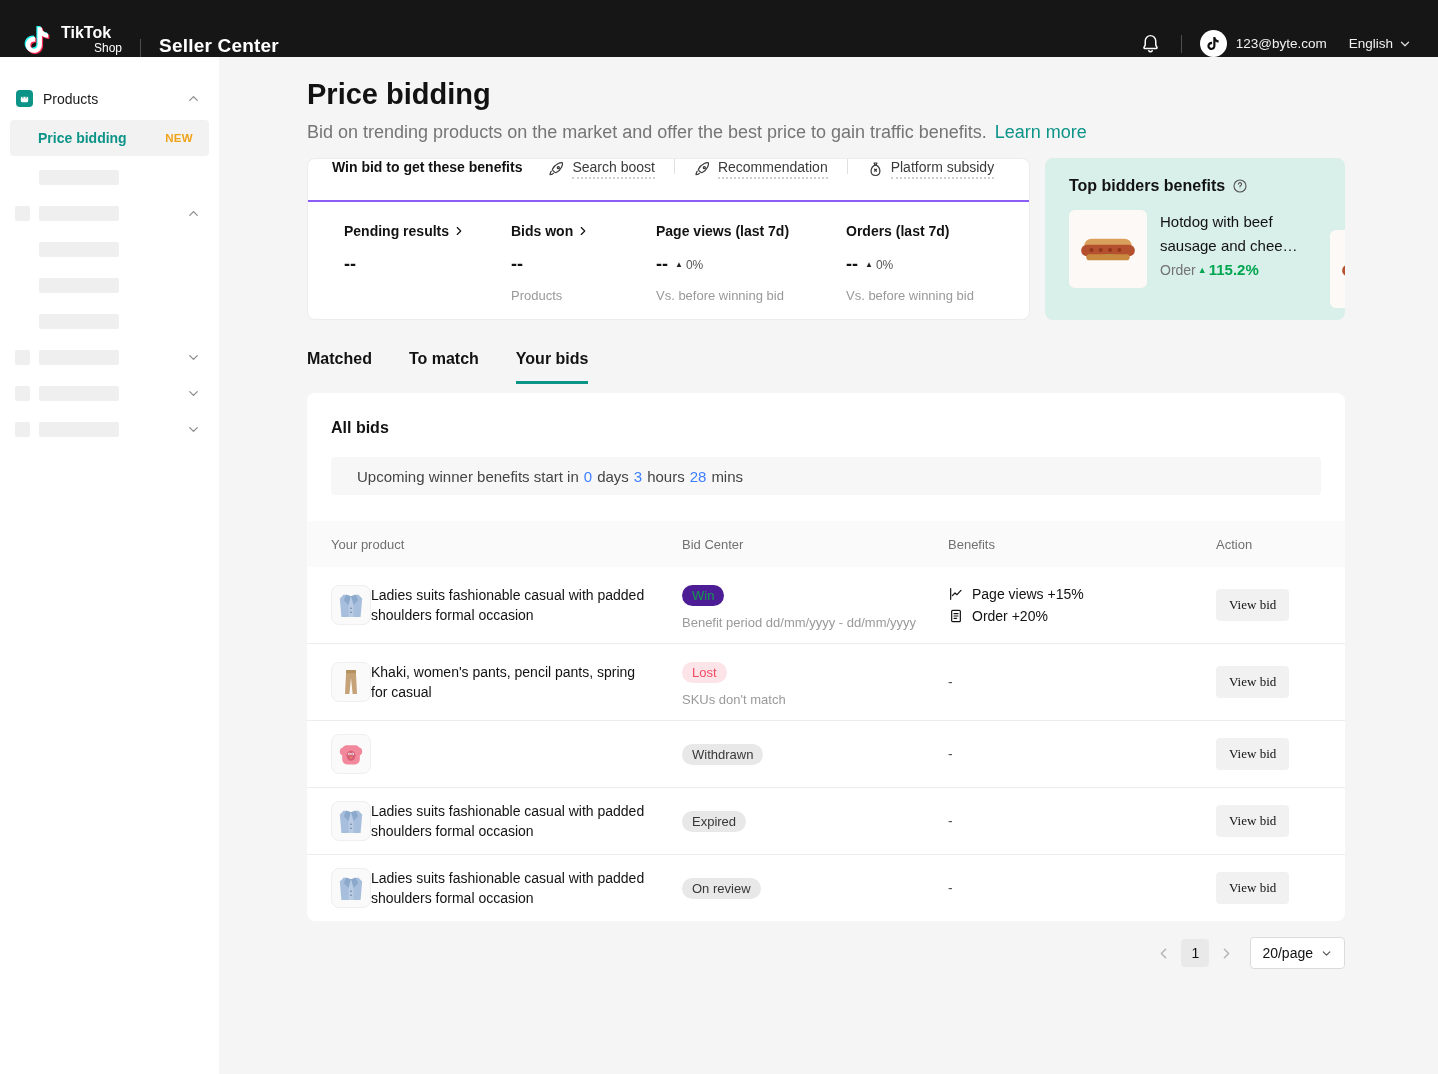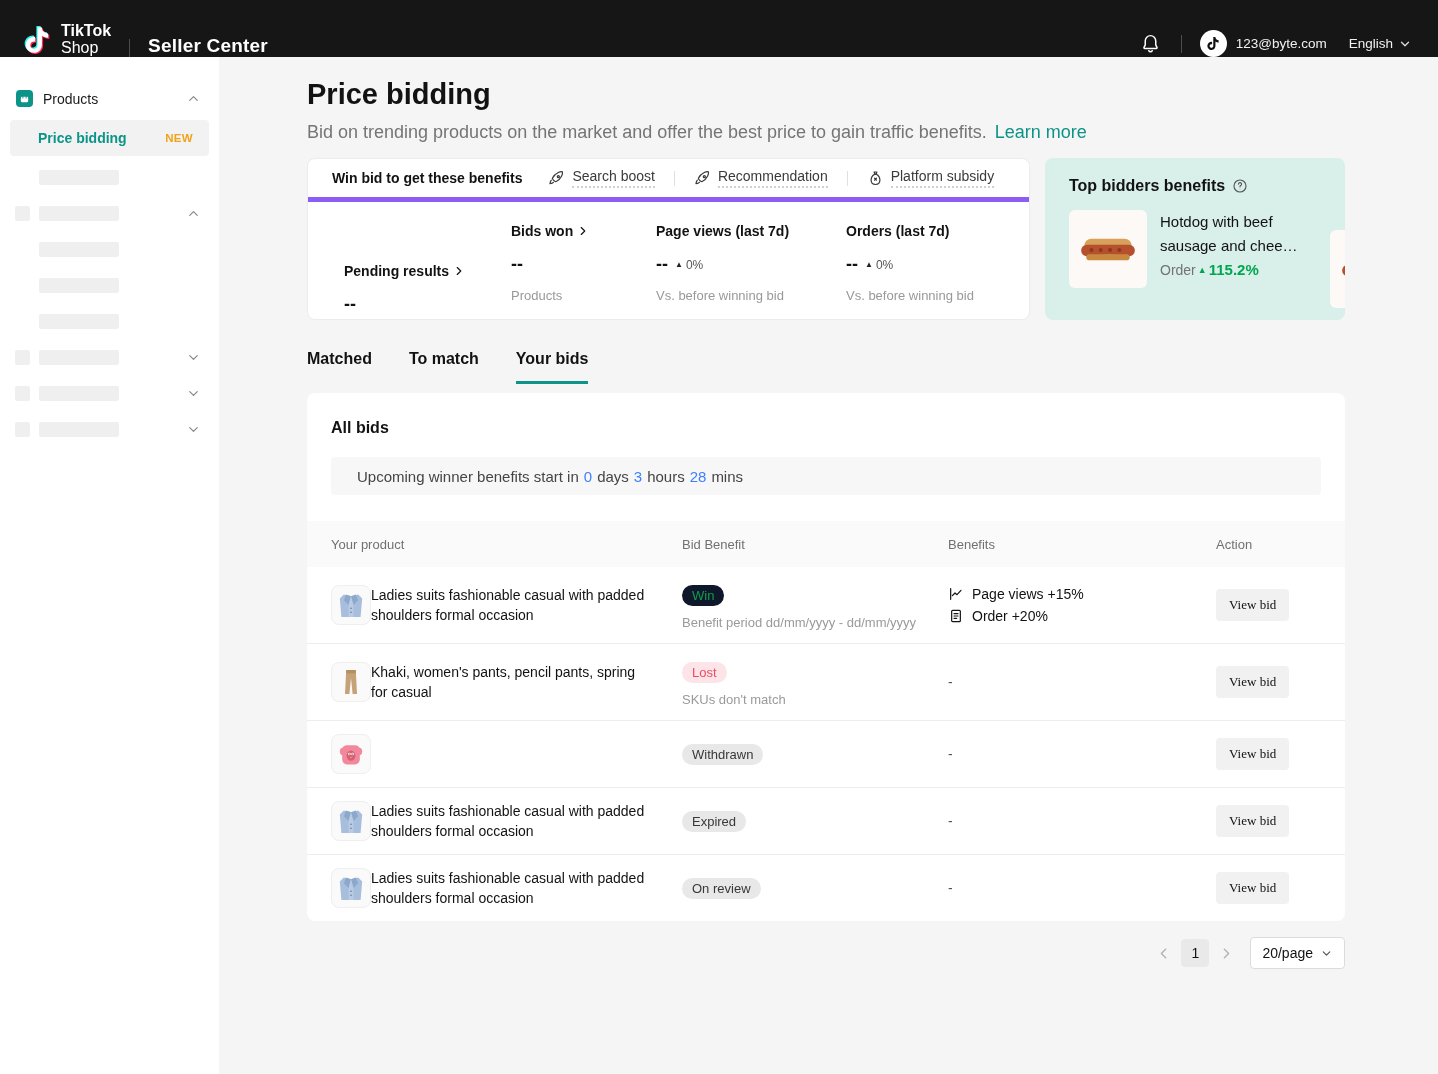--- a/index.html
+++ b/index.html
@@ -13,21 +13,21 @@
   
   .topbar {
     height:57px; background:#161616; display:flex; align-items:flex-end;
     padding:0 26px 0 22px; color:#fff;
   }
   .logo-wrap { display:flex; align-items:center; gap:9px; }
   .logo-mark { width:30px; height:34px; position:relative; }
   .logo-mark svg { position:absolute; left:0; top:0; }
   .logo-text { line-height:1.05; }
   .logo-text .l1 { font-size:16px; font-weight:700; }
-  .logo-text .l2 { font-size:16px; font-weight:400; }
+  .logo-text .l2 { font-size:12px; font-weight:400;margin-left:33px; }
   .topbar .vdiv { width:1px; height:18px; background:#4d4d4d; margin:0 18px; }
   .seller-center { font-size:19px; font-weight:600; letter-spacing:.2px; }
   .topbar-right { margin-left:auto; display:flex; align-items:center; gap:16px; }
   .bell-btn { width:24px; height:24px; display:flex; align-items:center; justify-content:center; cursor:pointer; }
   .avatar { width:27px; height:27px; border-radius:50%; background:#fff; display:flex; align-items:center; justify-content:center; }
   .account { display:flex; align-items:center; gap:9px; cursor:pointer; }
   .account-email { font-size:13.5px; color:#f1f1f1; }
   .lang { display:flex; align-items:center; gap:5px; cursor:pointer; font-size:13.5px; color:#f1f1f1; margin-left:6px; }
   
   .app { display:flex; height:1017px; }
@@ -50,29 +50,29 @@
   .skel-sub { margin:21px 0 0 39px; }
   .skel-first { margin:14px 0 0 39px; }
   
   .main { flex:1; padding:21px 0 0 88px; }
   .page-title { font-size:29px; font-weight:700; color:#121212; }
   .page-sub { margin-top:11px; font-size:18px; color:#757575; }
   .learn-more { color:#0D9488; cursor:pointer; margin-left:3px; }
   .cards-row { display:flex; gap:15px; margin-top:15px; width:1038px; }
   
   .benefits-card { width:723px; height:162px; background:#fff; border:1px solid #ececec; border-radius:8px; }
-  .benefits-head { height:43px; display:flex; align-items:center; padding:0 24px; border-bottom:5px solid #8b5cf6; }
+  .benefits-head { height:43px; display:flex; align-items:flex-start; padding:0 24px; border-bottom:2px solid #8b5cf6; }
   .benefits-title { font-size:14px; font-weight:700; color:#121212; }
   .chip { display:flex; align-items:center; gap:7px; color:#3a3a3a; cursor:pointer; }
   .chip .chip-lbl { font-size:14px; border-bottom:2px dotted #cfcfcf; padding-bottom:2px; }
   .chip-div { width:1px; height:15px; background:#e0e0e0; margin:0 19px; }
   .benefits-head .first-chip { margin-left:26px; }
   .stats { display:flex; padding:21px 0 0 36px; }
   .stat { }
-  .stat.w1{ width:167px;margin-top:40px; } .stat.w2{ width:145px; } .stat.w3{ width:190px; }
+  .stat.w1{ width:167px; } .stat.w2{ width:145px; } .stat.w3{ width:190px; }
   .stat-label { display:flex; align-items:center; gap:3px; font-size:14px; font-weight:600; color:#121212; }
   .stat-link { cursor:pointer; }
   .stat-value { margin-top:15px; font-size:18px; font-weight:700; color:#121212; display:flex; align-items:center; gap:7px; }
   .delta { font-size:12px; font-weight:400; color:#555; display:flex; align-items:center; gap:3px; }
   .tri-up { font-size:8px; color:#222; }
   .stat-sub { margin-top:13px; font-size:13px; color:#999; }
   
   .spot-card { width:300px; height:162px; background:#D9EFEA; border-radius:8px; padding:19px 0 0 24px; position:relative; overflow:hidden; }
   .spot-title-row { display:flex; align-items:center; gap:7px; }
   .spot-title { font-size:16px; font-weight:700; color:#121212; }
@@ -98,21 +98,21 @@
   .tbl-head { margin-top:26px; display:grid; grid-template-columns:351px 266px 268px 1fr; align-items:center; height:46px; background:#fafafa; padding:0 24px; }
   .tbl-head .th { font-size:13px; color:#717171; }
   .tbl-row { display:grid; grid-template-columns:351px 266px 268px 1fr; padding:13px 24px; border-bottom:1px solid #ededed; min-height:65px; align-items:center; }
   .tbl-row:last-child { border-bottom:none; }
   .prod-cell { display:flex; align-items:center; gap:0; }
   .thumb { width:40px; height:40px; border-radius:8px; border:1px solid #f0eeee; background:#fbfafa; flex:none; display:flex; align-items:center; justify-content:center; overflow:hidden; }
   .prod-name { font-size:14px; color:#121212; line-height:20px; max-width:282px; }
   .status-cell { align-self:start; padding-top:5px; }
   .tbl-row.single .status-cell, .tbl-row.single .benefit-cell { align-self:center; padding-top:0; }
   .pill { display:inline-block; font-size:13px; padding:3px 10px; border-radius:20px; }
-  .pill-win { background:#0f172a; color:#119C4B; }
+  .pill-win { background:#4c1d95; color:#119C4B; }
   .pill-lost { background:#FCE4E9; color:#F04A63; }
   .pill-neutral { background:#E8E8E8; color:#383838; }
   .status-sub { margin-top:9px; font-size:13px; color:#9a9a9a; }
   .benefit-cell { font-size:14px; color:#121212; }
   .benefit-line { display:flex; align-items:center; gap:8px; }
   .benefit-line + .benefit-line { margin-top:6px; }
   .benefit-empty { color:#555; }
   .action-cell { }
   .viewbid-btn { background:#f1f1f1; border:none; border-radius:4px; padding:8px 13px; font-size:13px; color:#121212; font-family:Liberation Serif, serif; cursor:pointer; }
   
@@ -376,21 +376,21 @@
           <b>0</b>
           <span>days</span>
           <b>3</b>
           <span>hours</span>
           <b>28</b>
           <span>mins</span>
         </div>
       </div>
       <div class="tbl-head">
         <div class="th">Your product</div>
-        <div class="th">Bid Benefit</div>
+        <div class="th">Bid Center</div>
         <div class="th">Benefits</div>
         <div class="th">Action</div>
       </div>
 
       <div class="tbl-row">
         <div class="prod-cell">
           <span class="thumb">
             <svg width="32" height="32" viewBox="0 0 40 40">
                 <path d="M11 7 L20 9 L29 7 L34 12 L32 35 L8 35 L6 12 Z" fill="#A7BEDC"></path>
                 <path d="M20 9 L14 7 L11 14 L17 20 Z" fill="#8CA9CC"></path>

